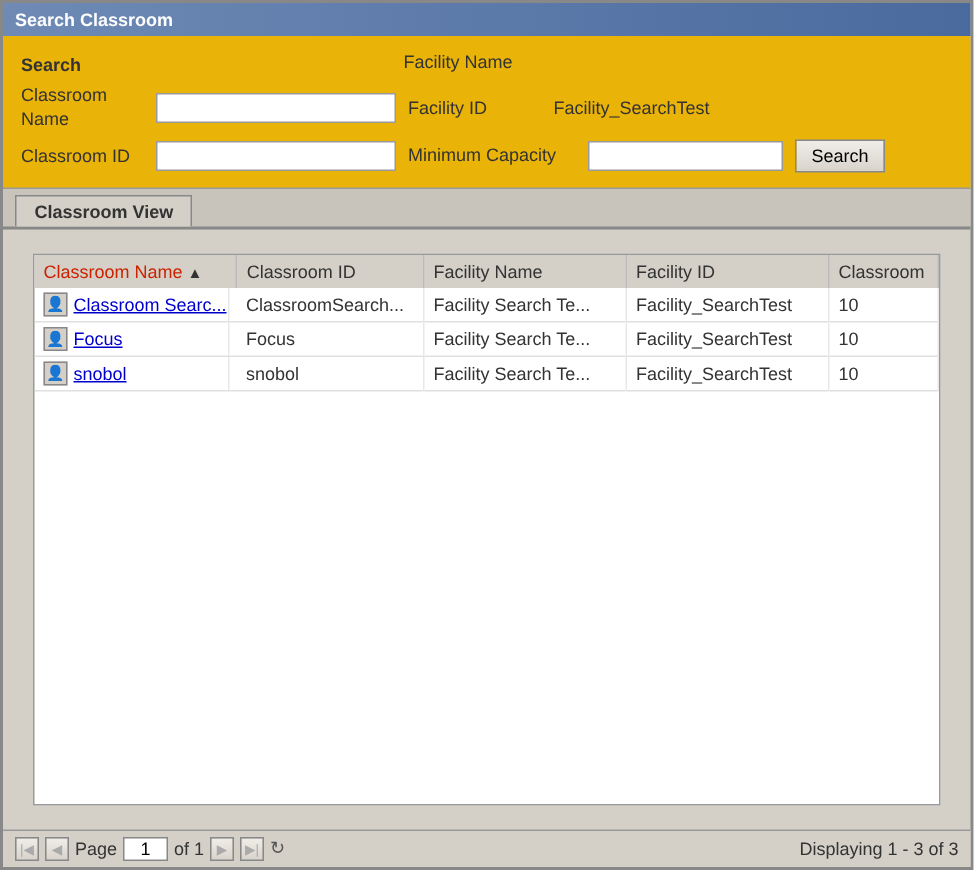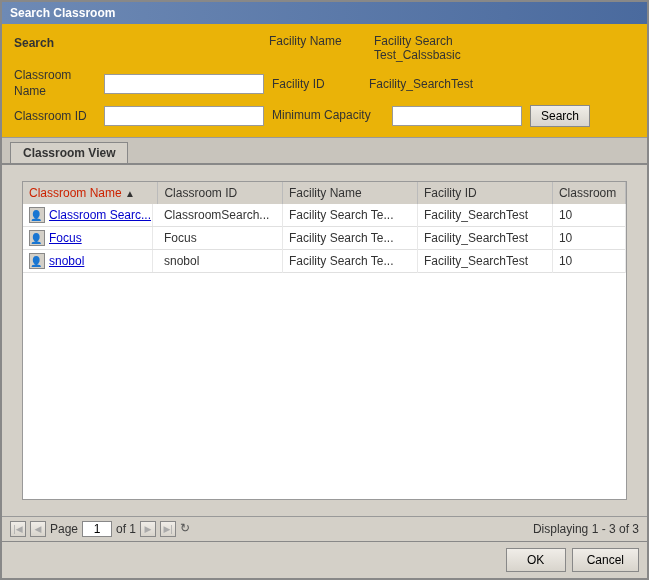--- a/index.html
+++ b/index.html
@@ -216,24 +216,20 @@
 
   <div class="title-bar">
     <span>Search Classroom</span>
   </div>
 
   <div class="search-panel">
     <div style="display:flex; gap:0; align-items:flex-start; margin-bottom:6px;">
       <div style="width:90px; font-weight:bold; color:#333; padding-top:2px; font-size:12px;">Search</div>
       <div style="width:165px;"></div>
       <div style="width:105px; color:#333; font-size:12px;">Facility Name</div>
-      <div style="display:flex; flex-direction:column; color:#333; font-size:12px;">
-        <span>Facility Search</span>
-        <span>Test_Calssbasic</span>
-      </div>
     </div>
 
     <div style="display:flex; align-items:center; margin-bottom:6px;">
       <div style="width:90px; font-size:12px; color:#333; line-height:1.3;">Classroom Name</div>
       <input type="text" class="field-input" style="width: 160px;" placeholder="">
       <div style="width:105px; font-size:12px; color:#333; padding-left:8px;">Facility ID</div>
       <div style="font-size:12px; color:#333;">Facility_SearchTest</div>
     </div>
 
     <div style="display:flex; align-items:center;">
@@ -308,17 +304,13 @@
       <span class="page-label">Page</span>
       <input type="text" class="page-input" value="1" style="">
       <span class="page-label">of 1</span>
       <div class="page-btn disabled">▶</div>
       <div class="page-btn disabled">▶|</div>
       <span class="refresh-btn">↻</span>
     </div>
     <div class="pagination-right">Displaying 1 - 3 of 3</div>
   </div>
 
-  <div class="bottom-bar">
-    <button class="ok-btn">OK</button>
-    <button class="cancel-btn">Cancel</button>
-  </div>
 </div>
 
 </body></html>

